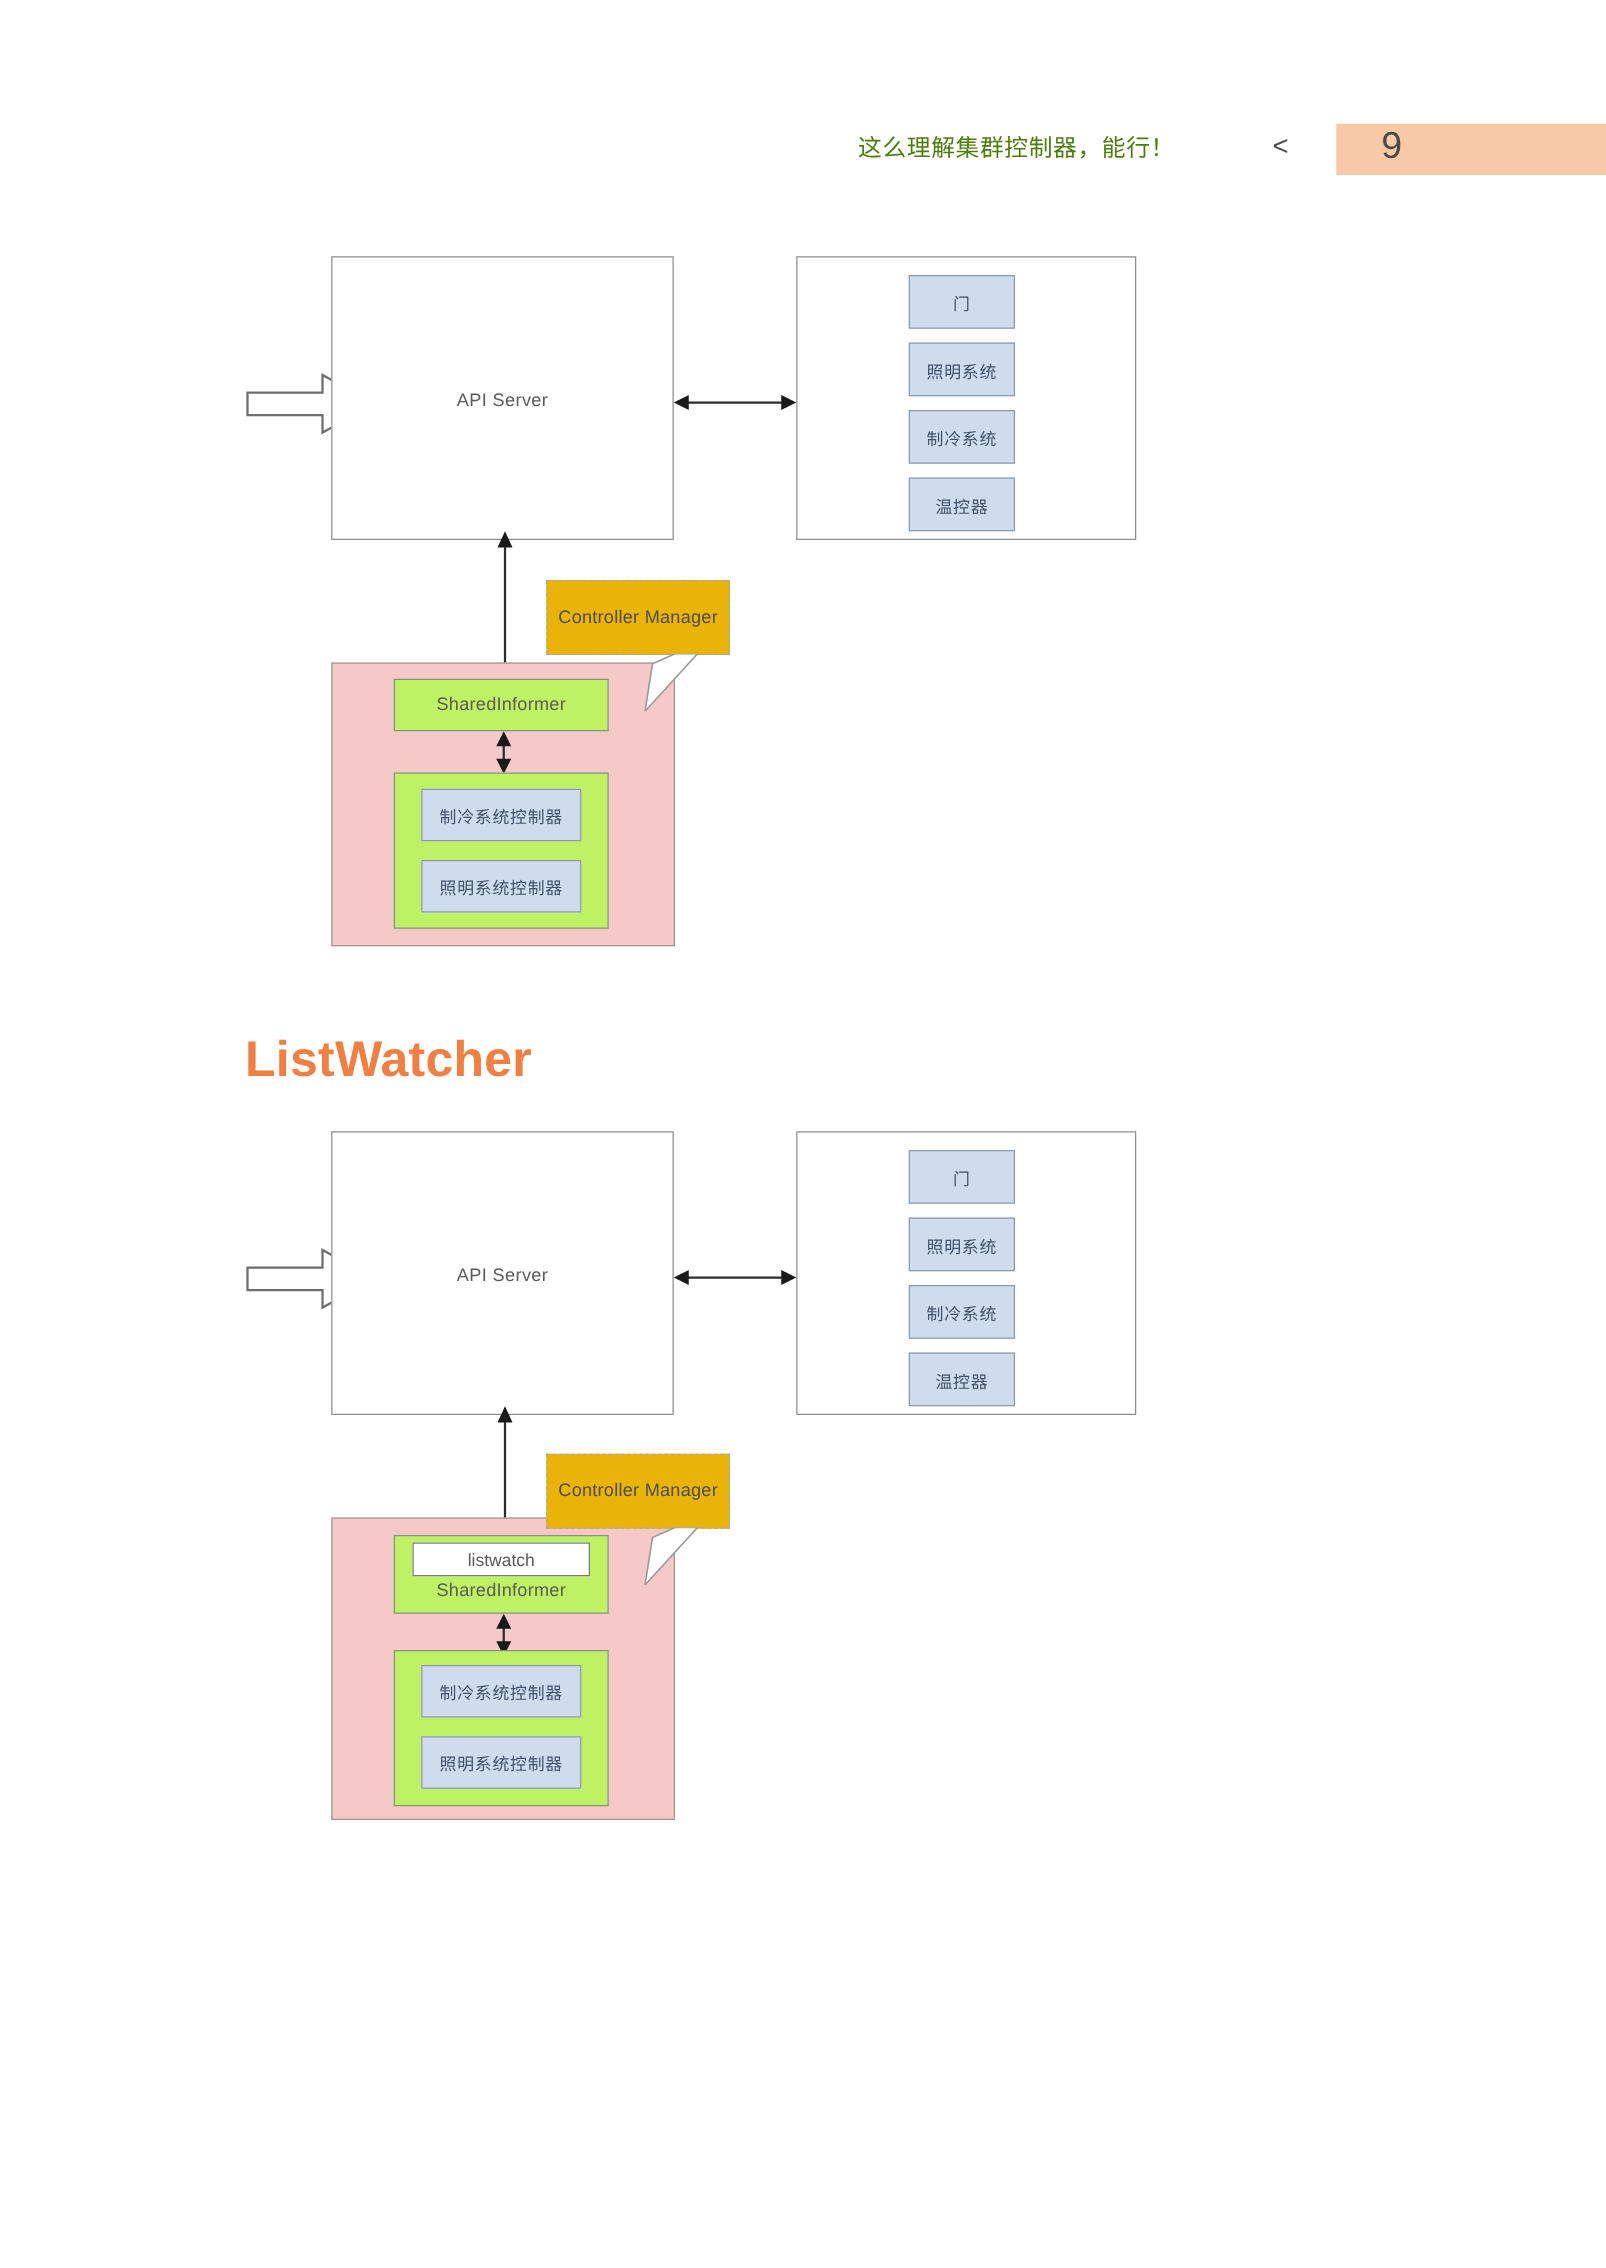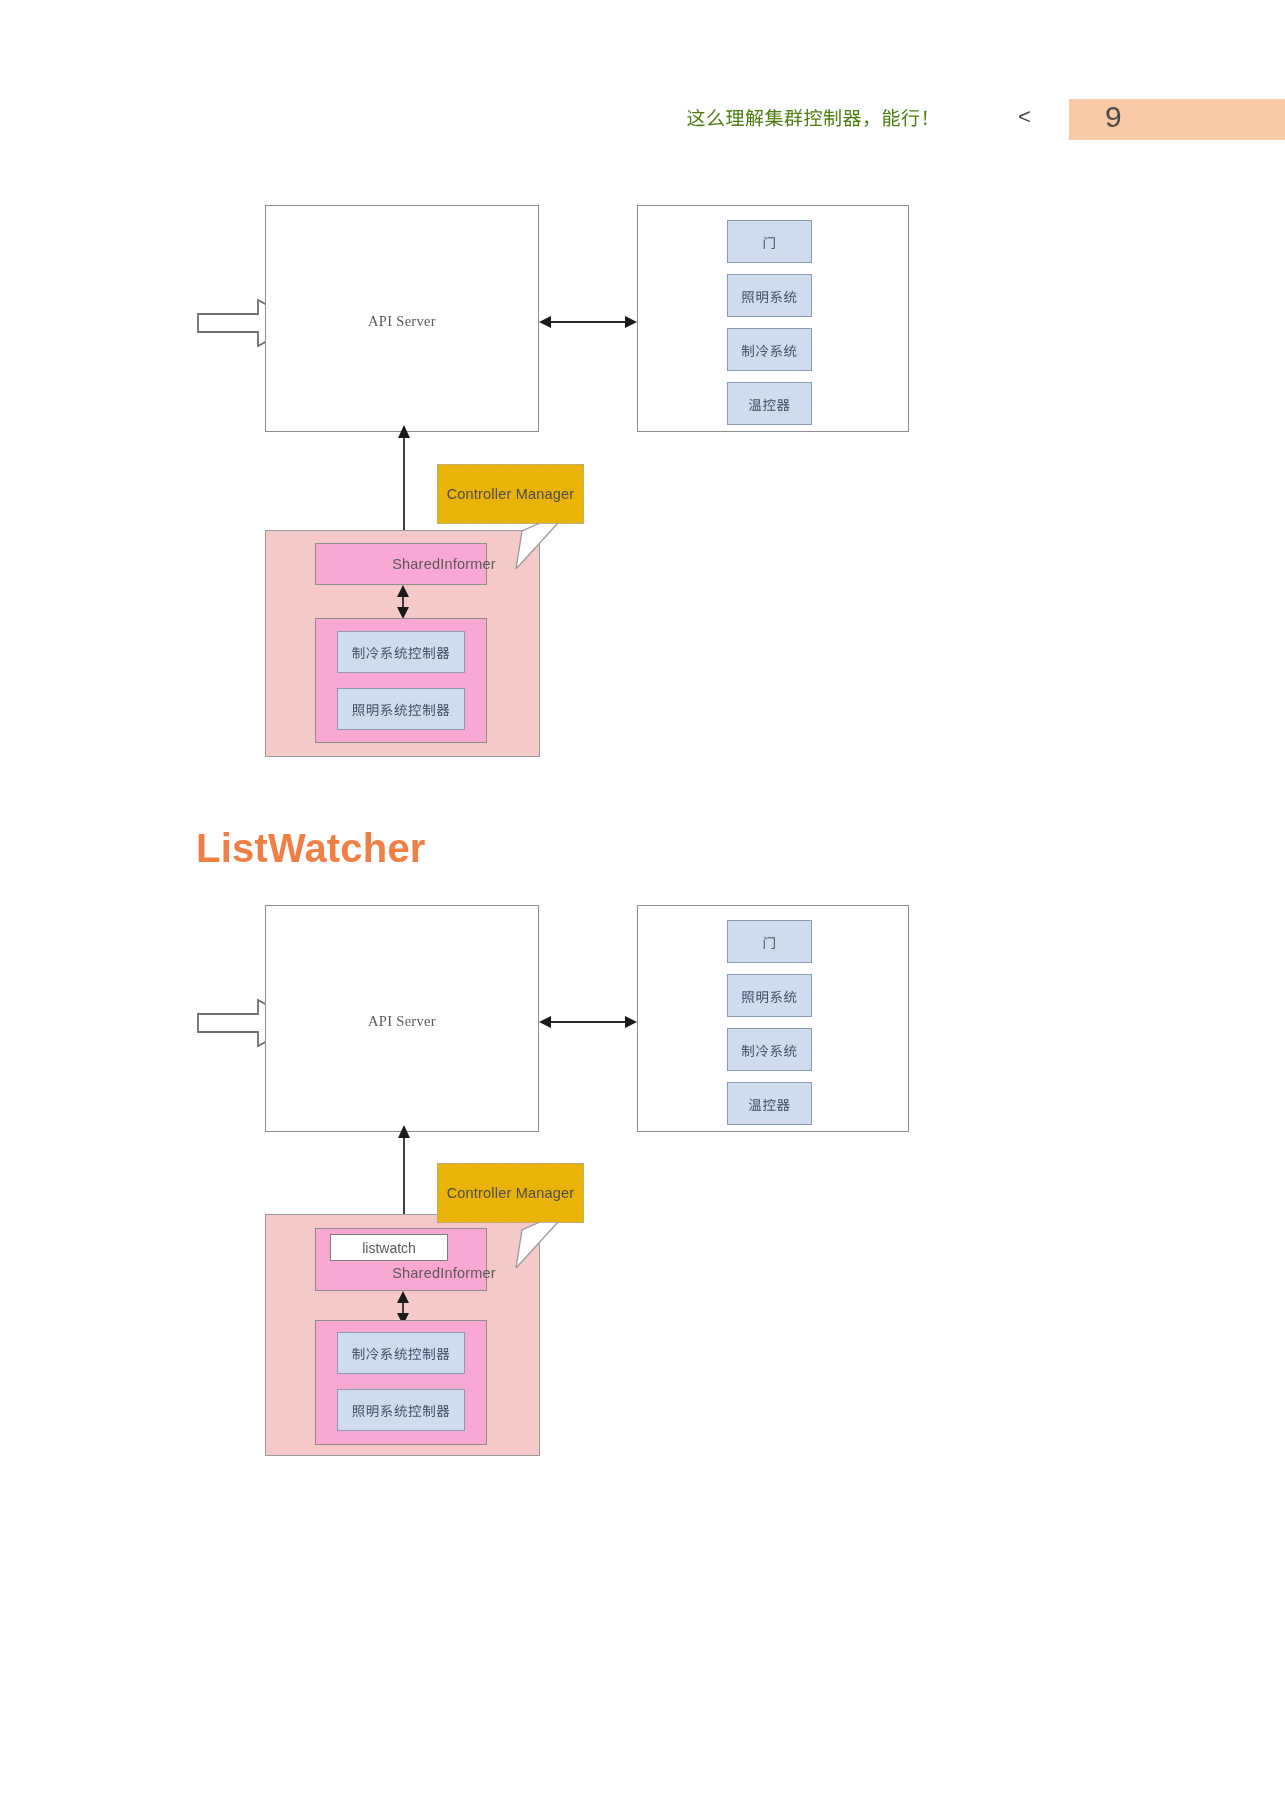--- a/index.html
+++ b/index.html
@@ -73,21 +73,20 @@
     position: absolute;
     left: 0;
     width: 1285px;
   }
 
   .box-outline {
     position: absolute;
     box-sizing: border-box;
     border: 1.6px solid #8d8d8d;
     background: #ffffff;
-    font-family: Liberation Serif, serif;
   }
 
   .apiserver-label {
     position: absolute;
     width: 100%;
     text-align: center;
     font-size: 14.5px;
     color: #5a5a5a;
     letter-spacing: 0.3px;
   }
@@ -108,23 +107,22 @@
   .pink-region {
     position: absolute;
     box-sizing: border-box;
     background: #f6c9c9;
     border: 1.5px solid #9a9a9a;
   }
 
   .white-panel {
     position: absolute;
     box-sizing: border-box;
-    background: #f9a8d4;
+    background: #bef264;
     border: 1.6px solid #8d8d8d;
-    padding-left: 43px;
   }
 
   .informer-label {
     position: absolute;
     width: 100%;
     text-align: center;
     font-size: 14.5px;
     color: #5a5a5a;
     letter-spacing: 0.2px;
   }
@@ -288,21 +286,21 @@
   <div class="callout" style="left:437px; top:1163px; width:147px; height:60px;">
     <span>Controller Manager</span>
   </div>
 
   <div class="pink-region" style="left:265px; top:1214px; width:275px; height:242px;">
   </div>
 
   <div class="white-panel" style="left:315px; top:1228px; width:172px; height:63px;">
     <div class="informer-label" style="top:36px;">SharedInformer</div>
   </div>
-  <div class="listwatch-box" style="left:330px; top:1234px; width:118px; height:27px;">
+  <div class="listwatch-box" style="left:330px; top:1234px; width:142px; height:27px;">
     <span>listwatch</span>
   </div>
 
   <svg class="arrow-svg" style="left:390px; top:1291px;" width="26" height="34" viewBox="0 0 26 34">
     <line x1="13" y1="4" x2="13" y2="30" stroke="#2b2b2b" stroke-width="1.8"></line>
     <polygon points="13,0 7,12 19,12" fill="#1a1a1a"></polygon>
     <polygon points="13,34 7,22 19,22" fill="#1a1a1a"></polygon>
   </svg>
 
   <div class="white-panel" style="left:315px; top:1320px; width:172px; height:125px;">

